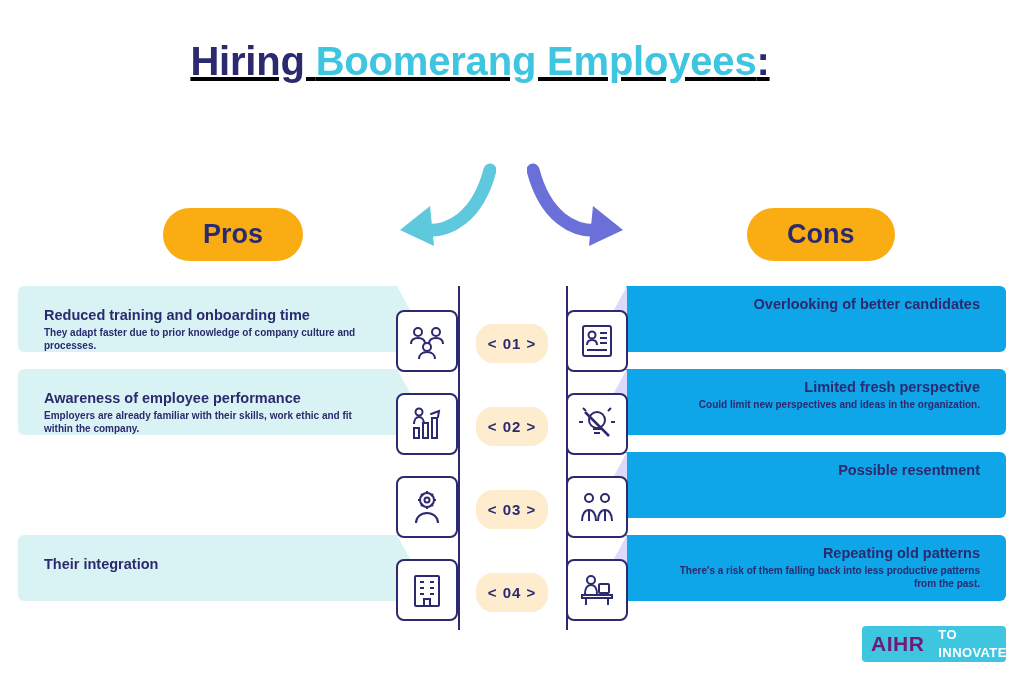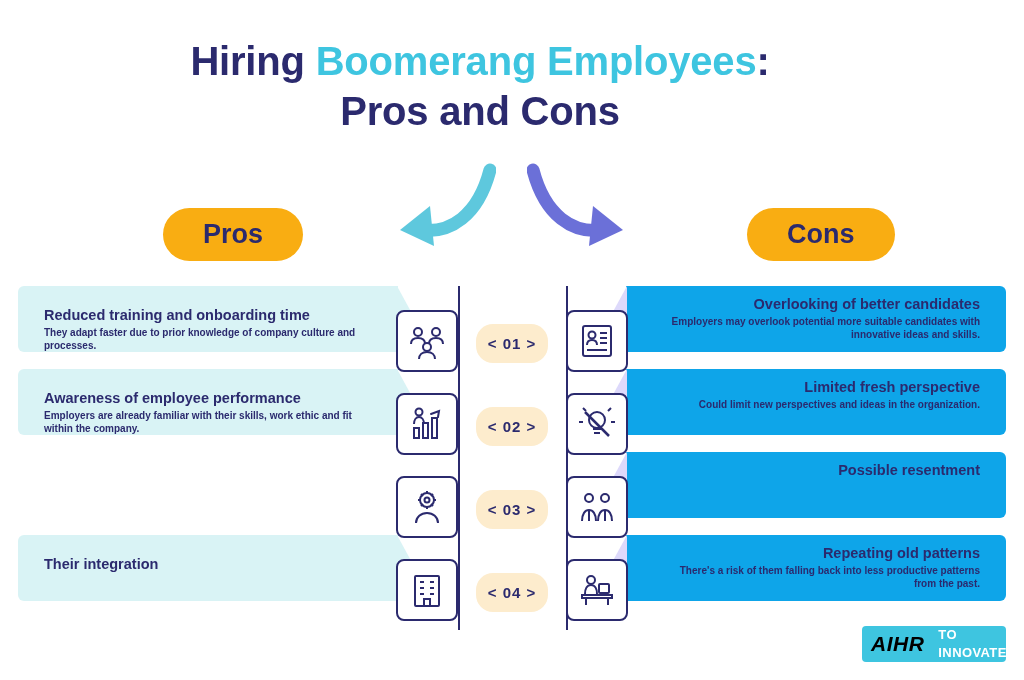--- a/index.html
+++ b/index.html
@@ -8,20 +8,21 @@
     background: #ffffff;
     font-family: "Liberation Sans", sans-serif;
     overflow: hidden;
   }
   .page { position: relative; width: 1024px; height: 680px; }
 
   
   .title-block {
     position: absolute; top: 36px; left: 0; width: 960px;
     text-align: center;
+    text-decoration: underline;
   }
   .title-line1, .title-line2 {
     font-size: 40px; font-weight: bold; color: #2b2a6e; line-height: 1.25;
     letter-spacing: -0.2px;
   }
   .title-accent { color: #3ec5e0; }
 
   
   .pill {
     position: absolute;
@@ -99,32 +100,31 @@
   .icon-box-pro { left: 396px; }
   .icon-box-con { left: 566px; }
 
   
   .logo {
     position: absolute; left: 862px; top: 626px;
     width: 144px; height: 36px;
     background: #3ec5e0; border-radius: 4px;
     display: flex; align-items: center; padding: 0 9px;
   }
-  .logo-main { color: #000000; font-size: 21px; font-weight: bold; letter-spacing: 0.5px; font-style: italic; }
+  .logo-main { color: #701a75; font-size: 21px; font-weight: bold; letter-spacing: 0.5px; }
   .logo-div { width: 1px; height: 22px; background: #ffffff; margin: 0 7px; opacity: .85; }
   .logo-sub { color: #ffffff; font-size: 13px; font-weight: bold; line-height: 1.35; letter-spacing: .4px; }
 </style>
 </head>
 <body>
 
 <div class="page">
 
   <div class="title-block">
     <div class="title-line1"><span>Hiring </span><span class="title-accent">Boomerang Employees</span><span>:</span></div>
-    <div class="title-line2">Pros and Cons</div>
   </div>
 
   <div class="pill pill-pros">Pros</div>
   <div class="pill pill-cons">Cons</div>
 
   <div class="arrow-left">
     <svg width="110" height="90" viewBox="0 0 110 90">
       <path d="M104 10 C 92 56, 64 74, 34 70" stroke="#5ec8dd" stroke-width="13" fill="none" stroke-linecap="round"></path>
       <path d="M44 46 L 14 70 L 48 86 Z" fill="#5ec8dd"></path>
     </svg>
@@ -153,21 +153,20 @@
         <path d="M5 24c0-4 3-6 7-6s7 2 7 6"></path>
       <circle cx="30" cy="12" r="4"></circle>
         <path d="M23 24c0-4 3-6 7-6s7 2 7 6"></path>
       <circle cx="21" cy="27" r="4"></circle>
         <path d="M13 39c0-4 3-7 8-7s8 3 8 7"></path>
     </svg>
   </div>
   <div class="con-card" style="top:286px">
     <div class="con-text">
       <div class="item-title">Overlooking of better candidates</div>
-      <div class="item-desc">Employers may overlook potential more suitable candidates with innovative ideas and skills.</div>
     </div>
   </div>
   <div class="icon-box icon-box-con" style="top:310px">
     <svg width="40" height="40" viewBox="0 0 40 40" stroke="#2b2a6e" fill="none" stroke-width="2">
       <rect x="6" y="5" width="28" height="30" rx="2"></rect>
       <circle cx="15" cy="14" r="3.5"></circle>
       <path d="M10 24c0-3 2-5 5-5s5 2 5 5"></path>
       <path d="M23 12h7M23 17h7M23 22h7M10 29h20"></path>
     </svg>
   </div>

